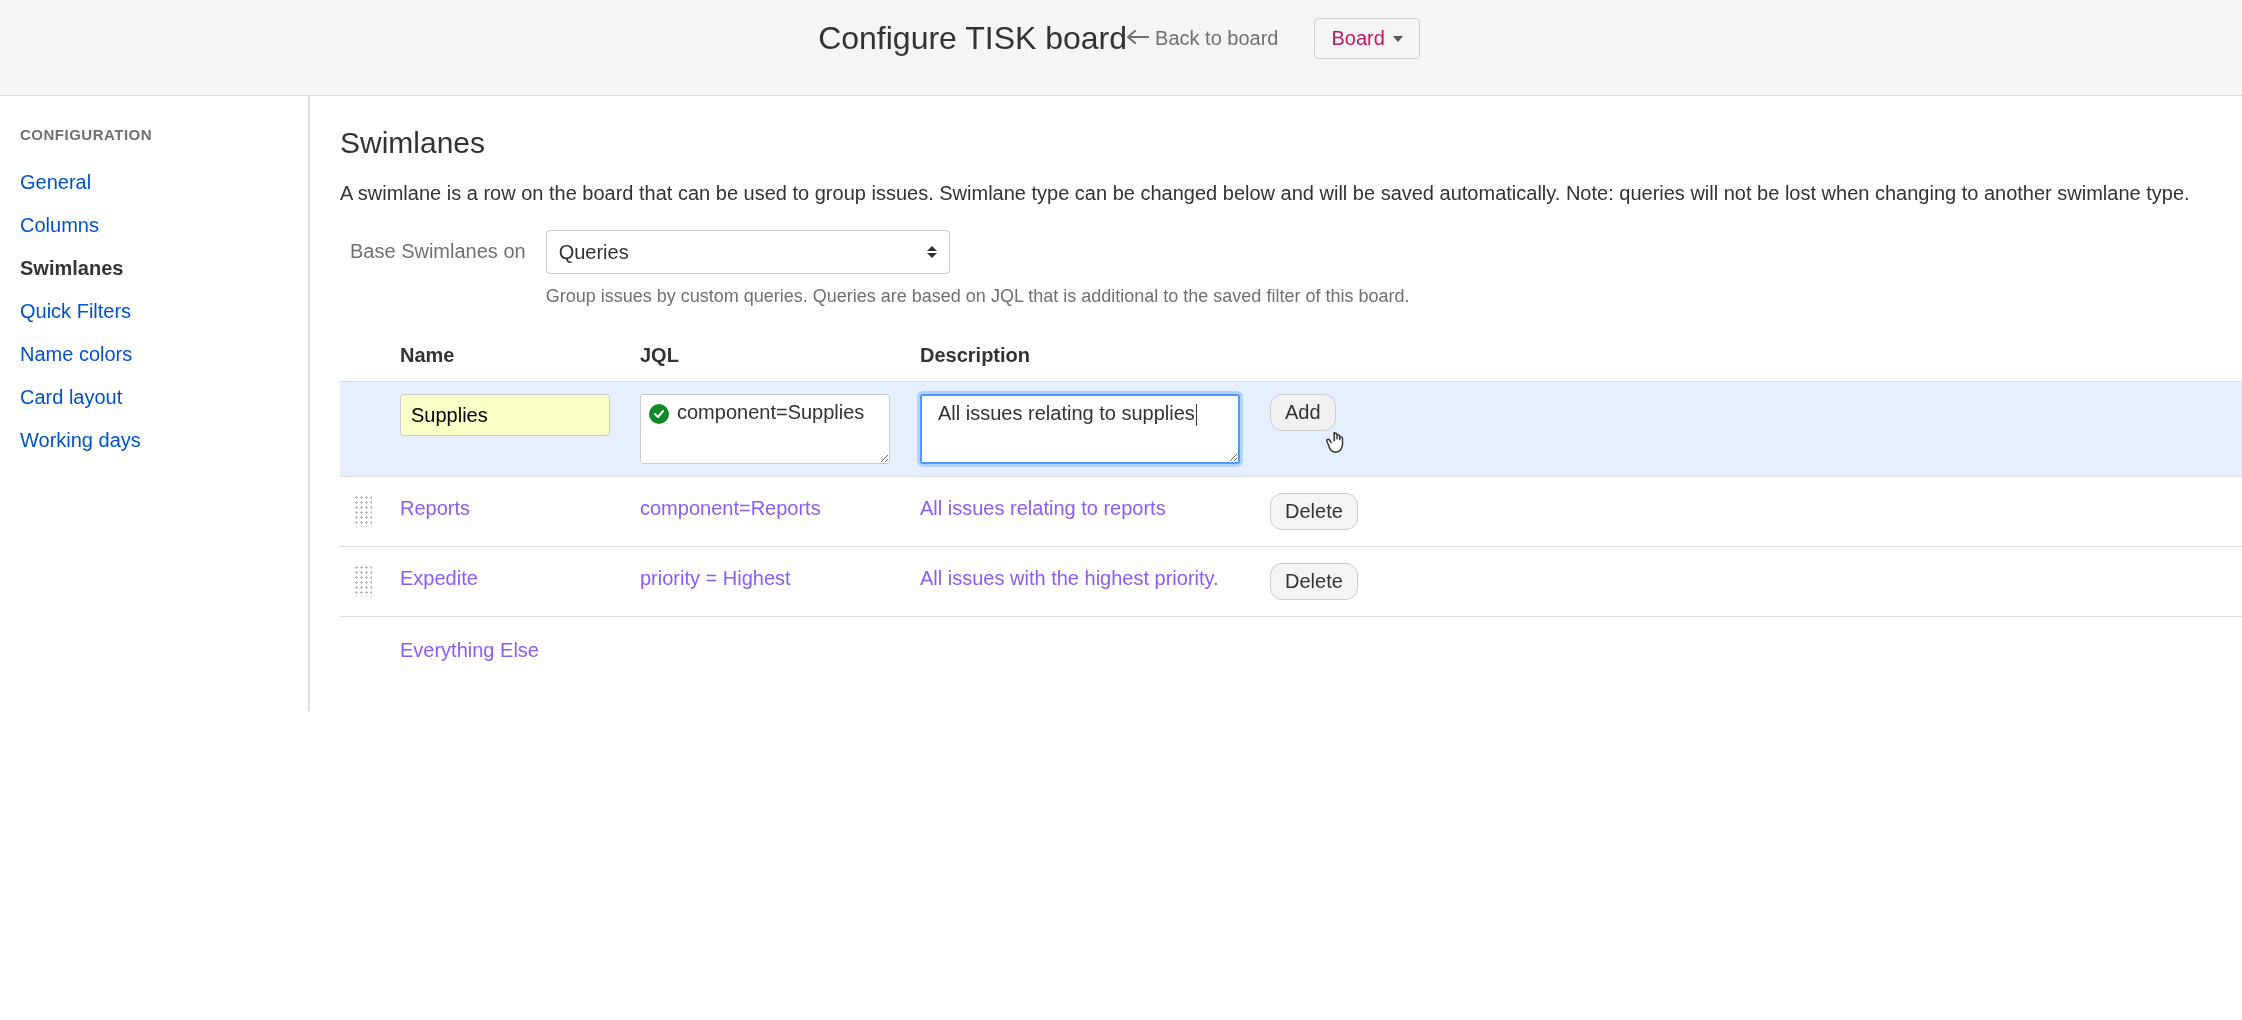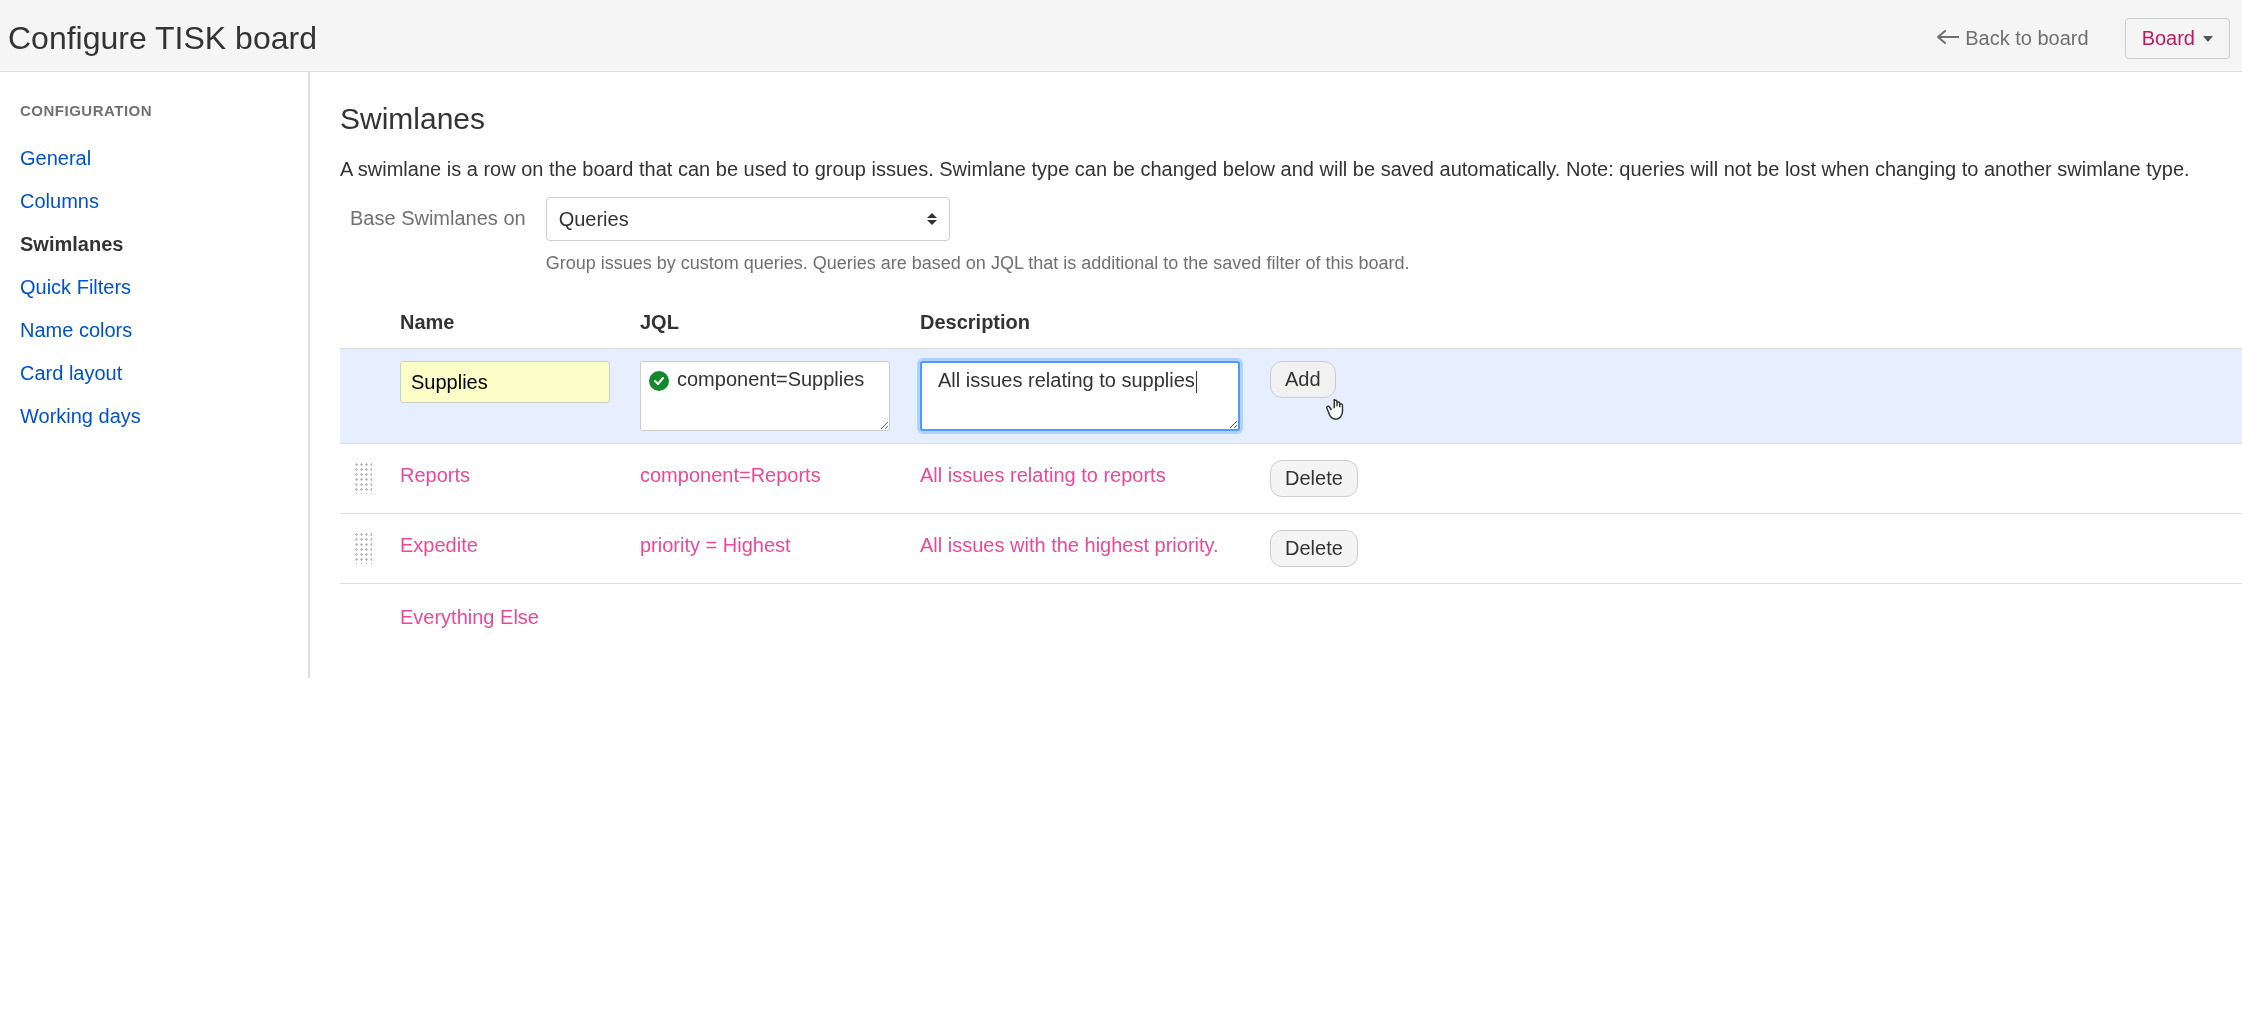--- a/index.html
+++ b/index.html
@@ -5,22 +5,22 @@
   * { box-sizing: border-box; margin: 0; padding: 0; }
   html, body {
     font-family: -apple-system, BlinkMacSystemFont, "Segoe UI", Helvetica, Arial, sans-serif;
     font-size: 14px;
     color: #333;
     background: #fff;
   }
   .header {
     display: flex;
     align-items: center;
-    justify-content: space-between;
-    padding: 18px 12px 12px 8px;
+    justify-content: center;
+    padding: 18px 12px 36px 8px;
     border-bottom: 1px solid #ddd;
     background: #f5f5f5;
   }
   .page-title {
     font-size: 32px;
     font-weight: 500;
     color: #333;
   }
   .header-right {
     display: flex;
@@ -95,21 +95,21 @@
   .main-title {
     font-size: 30px;
     font-weight: 500;
     color: #333;
     margin-bottom: 18px;
   }
   .main-desc {
     font-size: 20px;
     color: #333;
     line-height: 1.55;
-    margin-bottom: 12px;
+    margin-bottom: 21px;
     padding-right: 32px;
   }
   .base-row {
     display: flex;
     align-items: flex-start;
     gap: 20px;
     margin-bottom: 24px;
   }
   .base-label {
     font-size: 20px;
@@ -184,21 +184,21 @@
     height: 32px;
     margin-left: 14px;
     margin-top: 2px;
     background-image: radial-gradient(circle, #bbb 1px, transparent 1.2px);
     background-size: 5px 5px;
     background-repeat: repeat;
     cursor: grab;
   }
   .cell-text {
     font-size: 20px;
-    color: #ec4899;
+    color: #8b5cf6;
     line-height: 1.5;
     padding-right: 16px;
   }
   .name-input {
     width: 210px;
     height: 42px;
     border: 1px solid #ccc;
     border-radius: 3px;
     background: #fbffc7;
     font-size: 20px;

